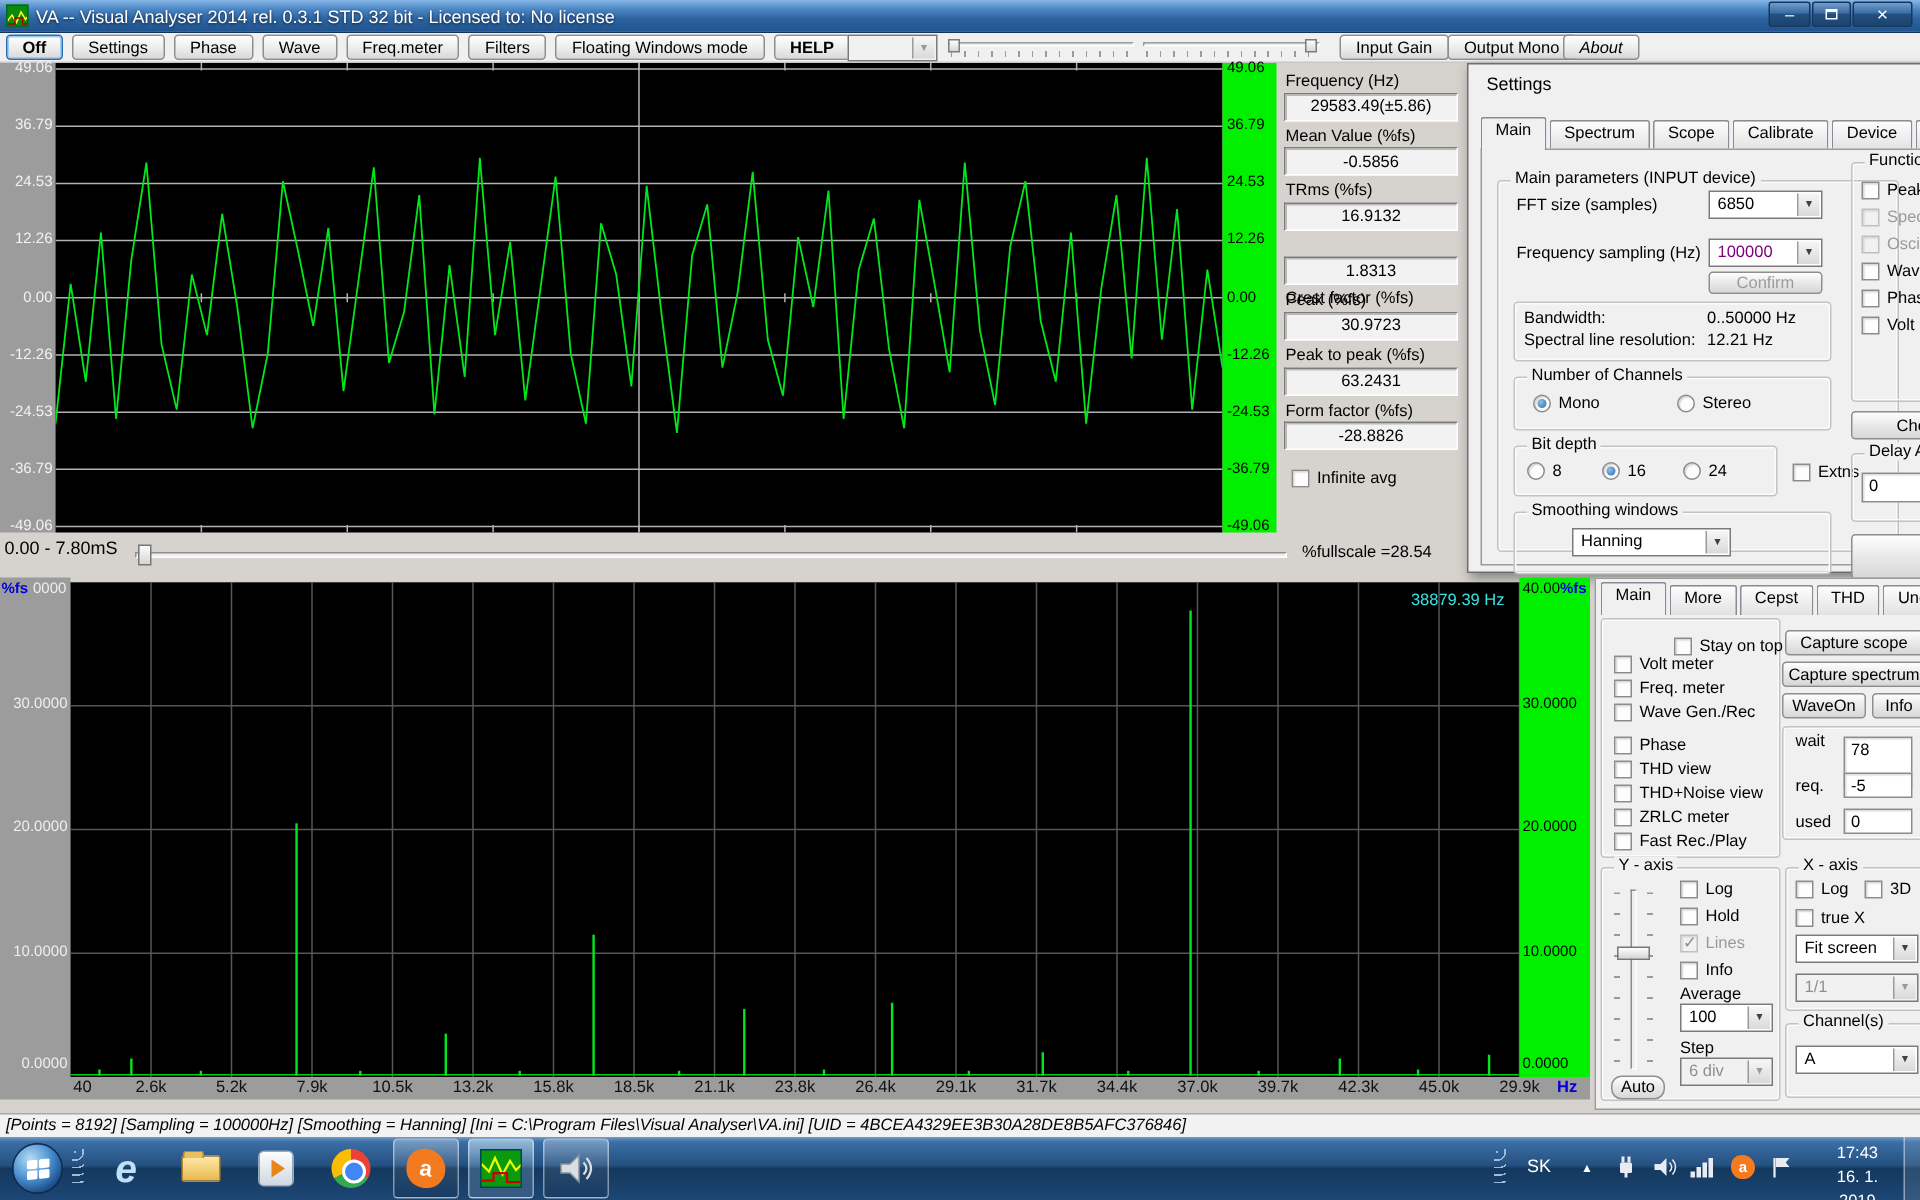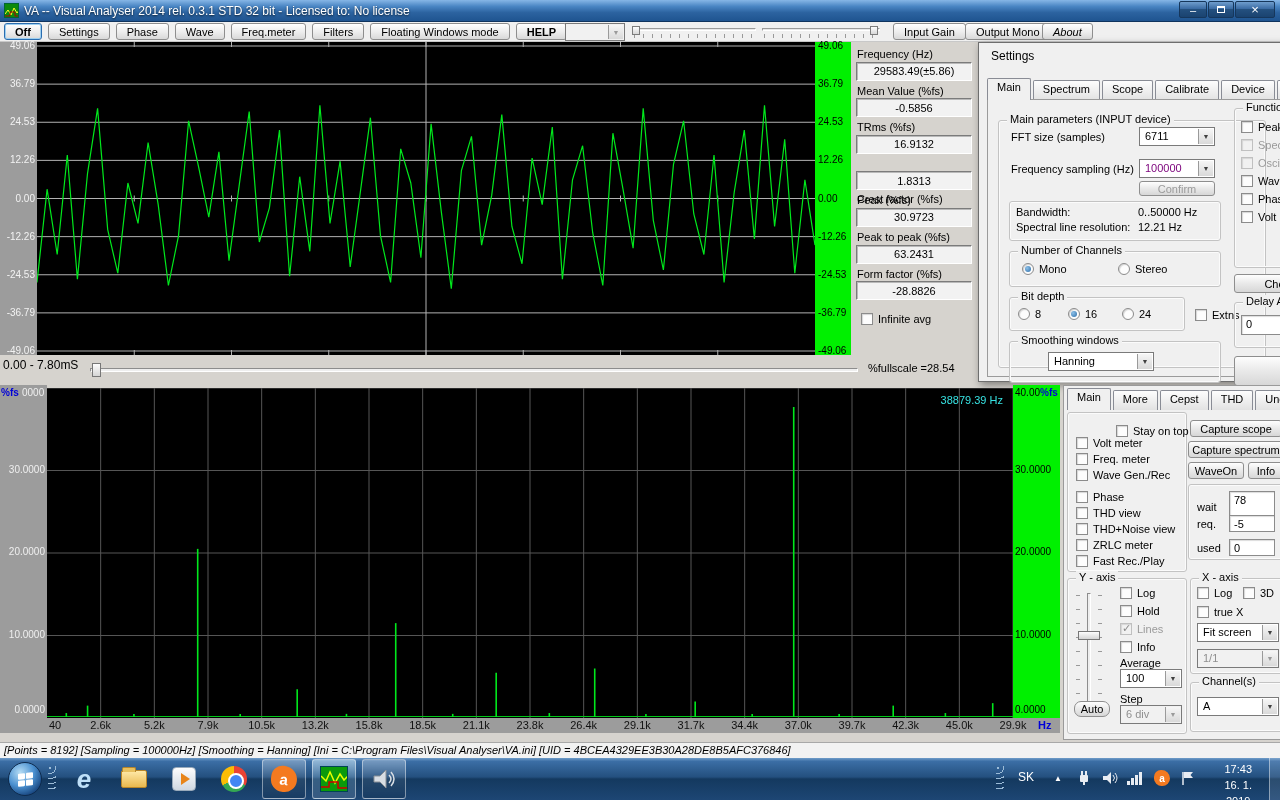--- a/index.html
+++ b/index.html
@@ -301,21 +301,21 @@
         <div class="tab">Scope</div>
         <div class="tab">Calibrate</div>
         <div class="tab">Device</div>
         <div class="tab">Filters</div>
       </div>
     <div class="scontent">
       <div class="grp" id="grp-main" style="left:10px;top:20px;width:268px;height:248px;">
         <span class="glbl">Main parameters (INPUT device)</span>
         <span class="slab" style="left:12px;top:10px;">FFT size (samples)</span>
         <div class="combo" style="position:absolute;left:140px;top:6px;width:76px;">
-          <span>6711</span><span class="arr">▼</span>
+          <span>6850</span><span class="arr">▼</span>
         </div>
         <span class="slab" style="left:12px;top:42px;">Frequency sampling (Hz)</span>
         <div class="combo" style="position:absolute;left:140px;top:38px;width:76px;">
           <span class="purple">100000</span><span class="arr">▼</span>
         </div>
         <div class="wbtn dis" style="left:140px;top:60px;width:76px;height:15px;">Confirm</div>
         <div class="grp" style="left:10px;top:80px;width:212px;height:40px;">
           <span class="slab" style="left:6px;top:4px;">Bandwidth:</span>
           <span class="slab" style="left:128px;top:4px;">0..50000 Hz</span>
           <span class="slab" style="left:6px;top:19px;">Spectral line resolution:</span>
@@ -527,21 +527,21 @@
         <div class="pl-item" style="top: 142px;">
           <span class="cb"></span>
           <span>Fast Rec./Play</span>
         </div>
       </div>
     <div class="wbtn" style="left:126px;top:34px;width:92px;height:17px;">Capture scope</div>
     <div class="wbtn" style="left:124px;top:55px;width:96px;height:17px;">Capture spectrum</div>
     <div class="wbtn" style="left:124px;top:76px;width:56px;height:17px;">WaveOn</div>
     <div class="wbtn" style="left:184px;top:76px;width:36px;height:17px;">Info</div>
     <div class="grp" id="pcount" style="left:124px;top:98px;width:96px;height:76px;">
-        <span class="counter-lab" style="left: 8px; top: 16px;">wait</span>
+        <span class="counter-lab" style="left: 8px; top: 3px;">wait</span>
         <div class="field" style="left: 40px; top: 6px; width: 46px; height: 35px;">78</div>
         <span class="counter-lab" style="left: 8px; top: 33px;">req.</span>
         <div class="field" style="left: 40px; top: 30px; width: 46px; height: 17px;">-5</div>
         <span class="counter-lab" style="left: 8px; top: 57px;">used</span>
         <div class="field" style="left: 40px; top: 54px; width: 46px; height: 17px;">0</div>
       </div>
 
     <div class="grp" id="ygrp" style="left:3px;top:192px;width:120px;height:156px;">
       <span class="glbl" style="background:#f0f0f0;">Y - axis</span>
       <div class="vslider" style="left:8px;top:14px;width:26px;height:120px;">
@@ -551,21 +551,21 @@
         <span class="thumb" style="top:38px;"></span>
       </div>
       <span class="slab" style="left:52px;top:78px;">Average</span>
       <div class="combo" style="position:absolute;left:52px;top:90px;width:62px;">
         <span>100</span><span class="arr">▼</span>
       </div>
       <span class="slab" style="left:52px;top:114px;">Step</span>
       <div class="combo dis" style="position:absolute;left:52px;top:126px;width:62px;">
         <span>6 div</span><span class="arr">▼</span>
       </div>
-      <div class="wbtn auto-btn" style="left:6px;top:122px;width:36px;height:16px;">Auto</div>
+      <div class="wbtn auto-btn" style="left:6px;top:138px;width:36px;height:16px;">Auto</div>
     <div class="cbrow" style="position: absolute; left: 52px; top: 8px;">
           <span class="cb"></span>
           <span>Log</span>
         </div>
         <div class="cbrow" style="position: absolute; left: 52px; top: 26px;">
           <span class="cb"></span>
           <span>Hold</span>
         </div>
         <div class="cbrow" style="position: absolute; left: 52px; top: 44px;">
           <span class="cb chk dis"></span>

